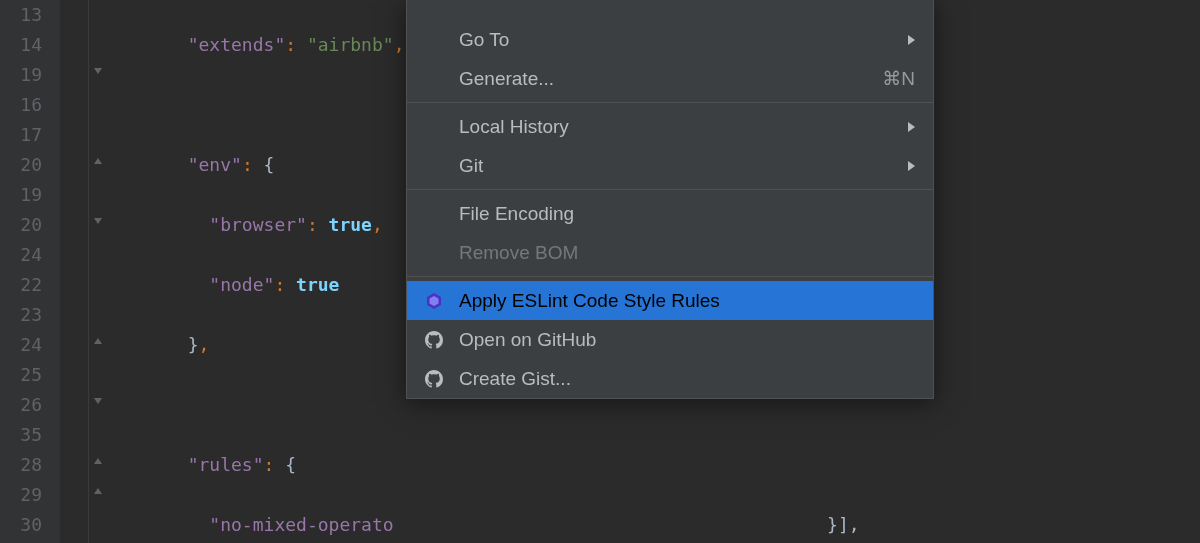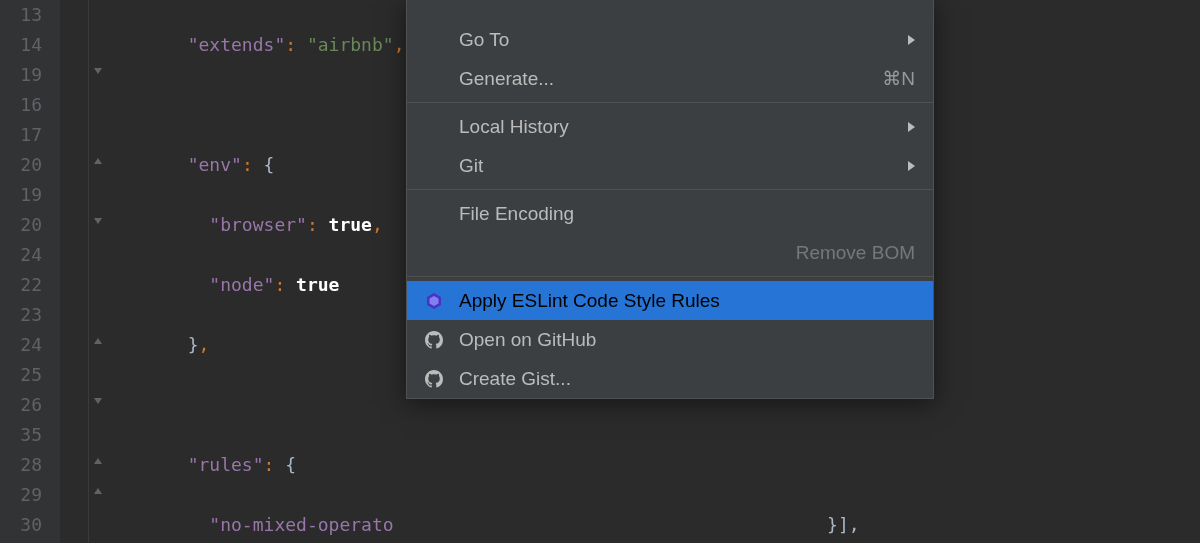--- a/index.html
+++ b/index.html
@@ -49,21 +49,21 @@
     font-size: 18px;
     line-height: 30px;
     white-space: pre;
     color: #a9b7c6;
     margin-left: 10px;
   }
   .code-line { height: 30px; }
   .key { color: #9876aa; }
   .str { color: #6a8759; }
   .punc { color: #cc7832; }
-  .kw { color: #ffffff; font-weight: bold; }
+  .kw { color: #7dd3fc; font-weight: bold; }
 
   .context-menu {
     position: absolute;
     top: 0;
     left: 406px;
     width: 528px;
     background: #3c3f41;
     box-shadow: 0 4px 24px rgba(0,0,0,0.5);
     font-family: -apple-system, 'Helvetica Neue', Arial, sans-serif;
     font-size: 19px;
@@ -72,21 +72,21 @@
     border-top: none;
   }
   .menu-item {
     height: 39px;
     display: flex;
     align-items: center;
     padding: 0 18px 0 52px;
     position: relative;
   }
   .menu-item.selected { background: #2675d6; color: #000000; }
-  .menu-item.disabled { color: #777777; justify-content: flex-end; }
+  .menu-item.disabled { color: #777777; }
   .menu-sep {
     height: 1px;
     background: #515151;
     margin: 4px 0;
   }
   .arrow {
     position: absolute;
     right: 18px;
     top: 50%;
     transform: translateY(-50%);

